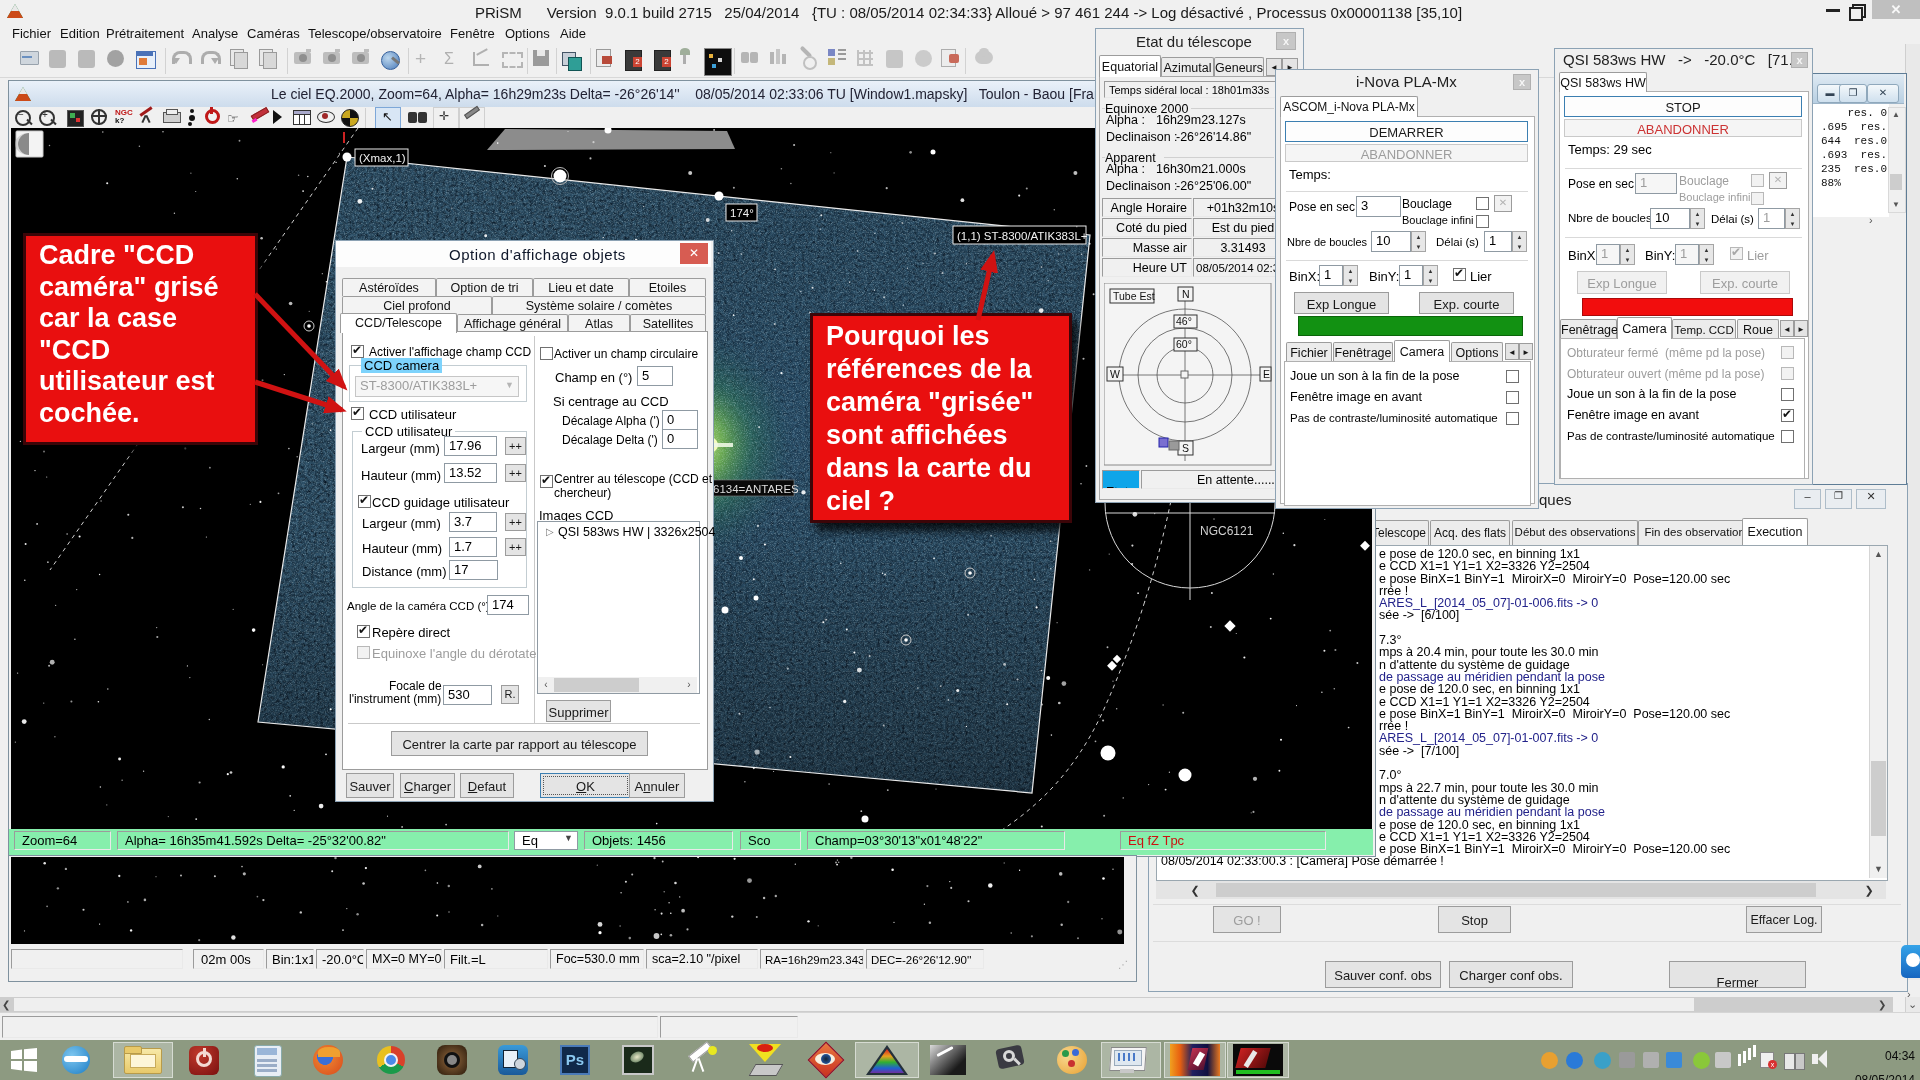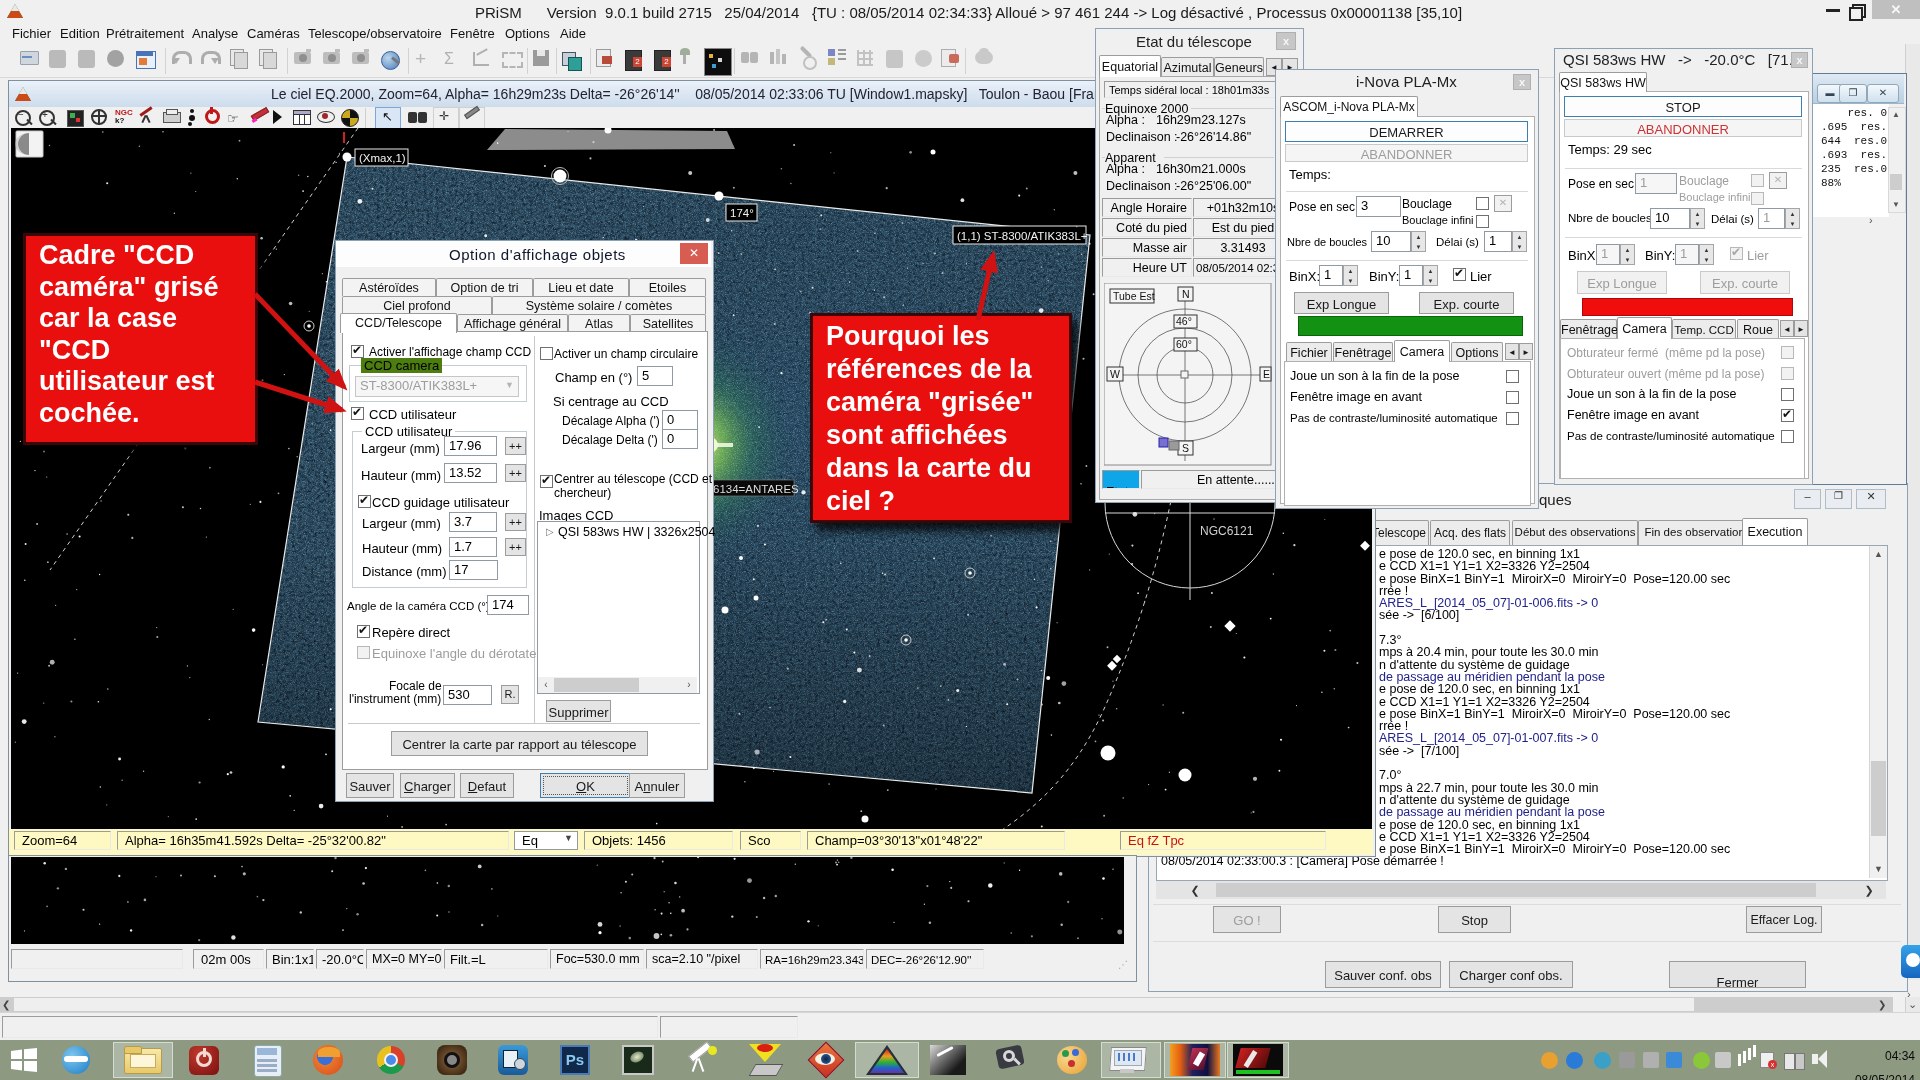--- a/index.html
+++ b/index.html
@@ -731,21 +731,21 @@
       <circle cx="1078.6" cy="441.9" r="0.70" opacity="0.59"></circle>
       <circle cx="367.4" cy="525.3" r="0.68" opacity="0.69"></circle>
       <circle cx="1137.6" cy="656.6" r="0.69" opacity="0.72"></circle>
       <circle cx="592.2" cy="109.6" r="0.70" opacity="0.94"></circle>
       <circle cx="1143.5" cy="163.3" r="0.90" opacity="0.99"></circle>
       <circle cx="380.7" cy="567.4" r="1.48" opacity="0.75"></circle>
       <circle cx="36.9" cy="434.2" r="0.88" opacity="0.69"></circle>
     </g>
 </svg>
 
-<div class="a" style="left:9px;top:829px;width:1364px;height:26px;background:#fef9c3;z-index:2;">
+<div class="a" style="left:9px;top:829px;width:1364px;height:26px;background:#86efac;z-index:2;">
  <div class="sunk" style="left:5px;top:2px;width:97px;height:19px;font-size:13px;padding:1px 0 0 7px;">Zoom=64</div>
  <div class="sunk" style="left:108px;top:2px;width:392px;height:19px;font-size:13px;padding:1px 0 0 7px;">Alpha= 16h35m41.592s Delta= -25°32'00.82"</div>
  <div class="sunk" style="left:505px;top:2px;width:64px;height:19px;font-size:13px;padding:1px 0 0 7px;background:#fff;border:1px solid #8f9aa3;">Eq<span style="position:absolute;right:4px;top:1px;font-size:9px;color:#444;">▼</span></div>
  <div class="sunk" style="left:575px;top:2px;width:149px;height:19px;font-size:13px;padding:1px 0 0 7px;">Objets: 1456</div>
  <div class="sunk" style="left:731px;top:2px;width:61px;height:19px;font-size:13px;padding:1px 0 0 7px;">Sco</div>
  <div class="sunk" style="left:798px;top:2px;width:258px;height:19px;font-size:13px;padding:1px 0 0 7px;">Champ=03°30'13"x01°48'22"</div>
  <div class="sunk" style="left:1111px;top:2px;width:206px;height:19px;font-size:13px;padding:1px 0 0 7px;color:#cc1111;">Eq fZ Tpc</div>
 </div>
 
 <div class="win" style="left:8px;top:855px;width:1127px;height:125px;border-color:#7f919e;z-index:2;">
@@ -1109,21 +1109,21 @@
  <div class="tab" style="left:232px;top:73px;width:62px;height:18px;padding-top:2px;font-size:12.5px;background:#f3f3f3;">Atlas</div>
  <div class="tab" style="left:294px;top:73px;width:76px;height:18px;padding-top:2px;font-size:12.5px;background:#f3f3f3;">Satellites</div>
 
  <div class="a" style="left:6px;top:90px;width:364px;height:437px;background:#fff;border:1px solid #9c9c9c;"></div>
  <div class="a" style="left:198px;top:95px;width:1px;height:387px;background:#c9c9c9;"></div>
  <div class="a" style="left:12px;top:482px;width:352px;height:1px;background:#c9c9c9;"></div>
 
  <div class="cb on" style="left:15px;top:104px;"></div>
  <div class="lbl" style="left:33px;top:104px;font-size:12px;">Activer l'affichage champ CCD</div>
  <div class="grp" style="left:13px;top:124px;width:178px;height:37px;"></div>
- <div class="lbl" style="left:25px;top:117px;background:#4d7c0f;padding:0 3px;">CCD camera</div>
+ <div class="lbl" style="left:25px;top:117px;background:#7dd3fc;padding:0 3px;">CCD camera</div>
  <div class="fld" style="left:19px;top:135px;width:164px;height:21px;color:#9d9d9d;background:#f6f6f6;border-color:#c6c6c6;">ST-8300/ATIK383L+<span style="position:absolute;right:4px;top:3px;font-size:9px;color:#b5b5b5;">▼</span></div>
  <div class="cb on" style="left:15px;top:166px;"></div>
  <div class="lbl" style="left:33px;top:166px;">CCD utilisateur</div>
  <div class="grp" style="left:16px;top:190px;width:175px;height:157px;"></div>
  <div class="lbl" style="left:26px;top:183px;background:#fff;padding:0 3px;">CCD utilisateur</div>
  <div class="lbl" style="left:25px;top:200px;">Largeur (mm)</div>
  <div class="fld" style="left:108px;top:195px;width:53px;height:20px;">17.96</div>
  <div class="btn" style="left:169px;top:196px;width:21px;height:18px;font-size:11px;padding-top:2px;">++</div>
  <div class="lbl" style="left:25px;top:227px;">Hauteur (mm)</div>
  <div class="fld" style="left:108px;top:222px;width:53px;height:20px;">13.52</div>

